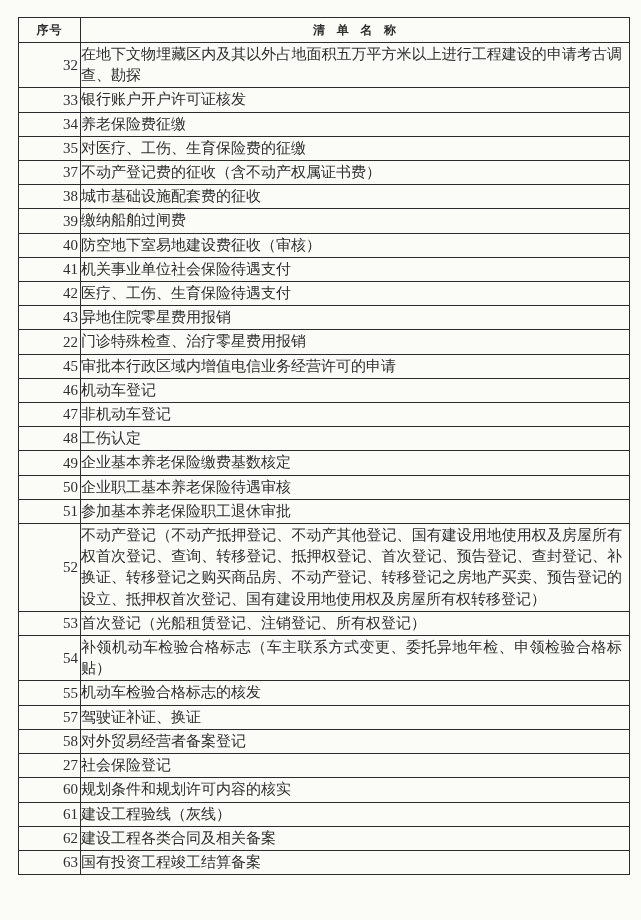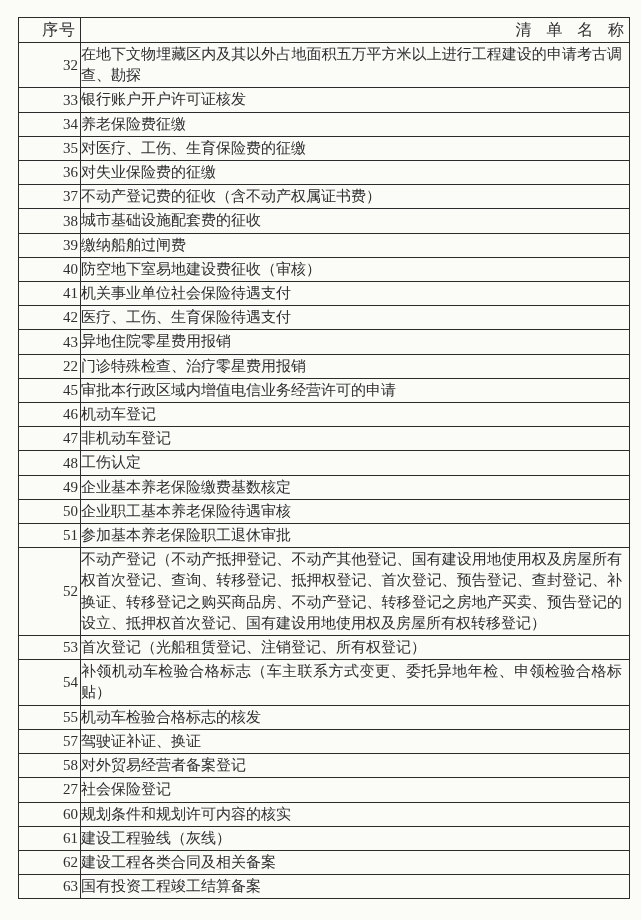--- a/index.html
+++ b/index.html
@@ -25,23 +25,23 @@
   }
   .doc-table col.col-num   { width: 62px; }
   .doc-table th,
   .doc-table td {
     border: 1.5px solid #2b2b2b;
     vertical-align: middle;
     font-size: 15px;
   }
   .doc-table th {
     height: 22px;
-    font-weight: normal;
-    font-size: 16px;
-    text-align: right;
+    font-weight: bold;
+    font-size: 12px;
+    text-align: center;
     padding: 1px 4px;
     letter-spacing: 1px;
   }
   .doc-table th.name-header {
     word-spacing: 0.55em;
   }
   .doc-table td.num {
     text-align: right;
     height: 21px;
     padding: 0 2px;
@@ -82,24 +82,20 @@
   <tr>
     <td class="num">34</td>
     <td class="name">养老保险费征缴</td>
   </tr>
 
   <tr>
     <td class="num">35</td>
     <td class="name">对医疗、工伤、生育保险费的征缴</td>
   </tr>
 
-  <tr>
-    <td class="num">36</td>
-    <td class="name">对失业保险费的征缴</td>
-  </tr>
 
   <tr>
     <td class="num">37</td>
     <td class="name">不动产登记费的征收（含不动产权属证书费）</td>
   </tr>
 
   <tr>
     <td class="num">38</td>
     <td class="name">城市基础设施配套费的征收</td>
   </tr>

